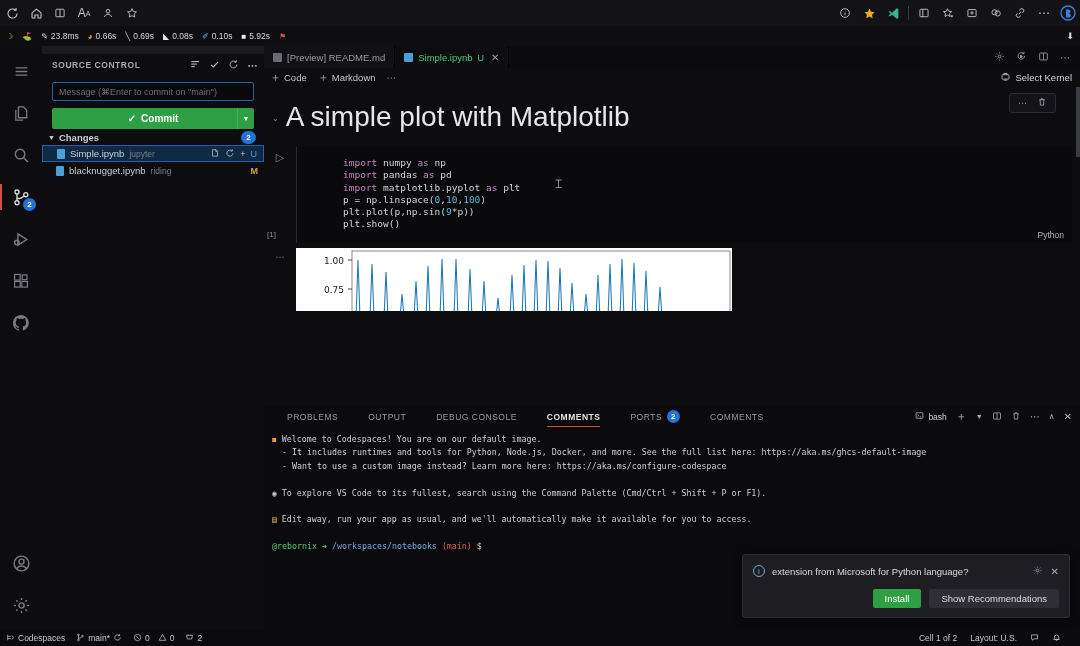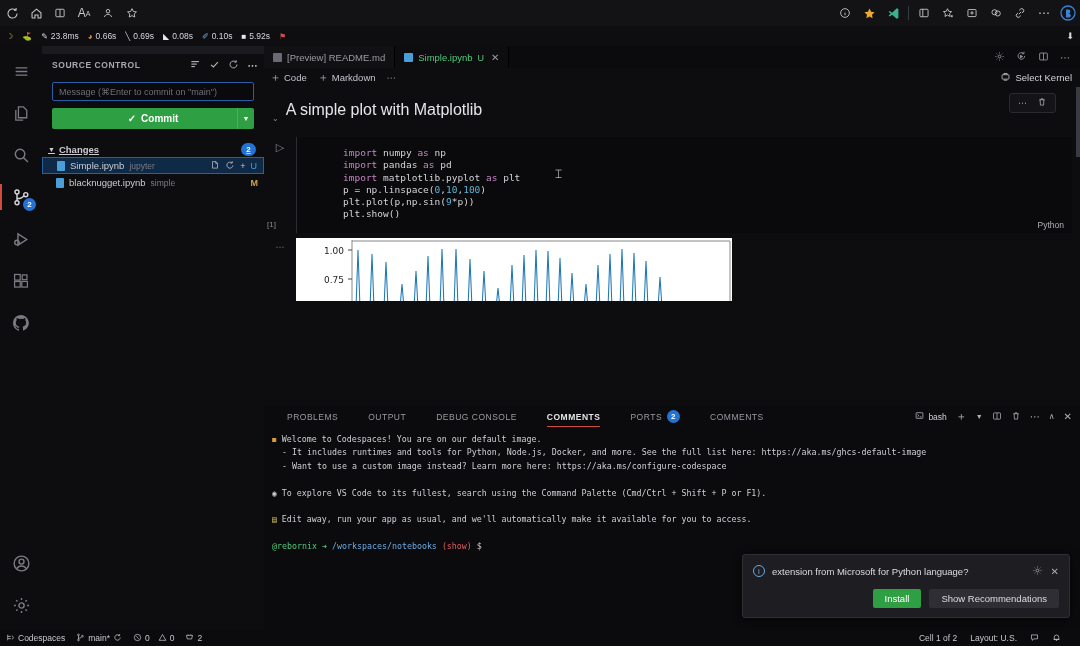--- a/index.html
+++ b/index.html
@@ -84,22 +84,22 @@
     font-size: 9px; color:#6e6e78;
   }
   .commit-btn {
     margin: 7px 10px 0 10px; height: 21px; background:#2ea043; border-radius:2px;
     display:flex; align-items:center; justify-content:center; color:#fff;
     font-size:10px; font-weight:600; position:relative;
   }
   .commit-split { position:absolute; right:0; top:0; bottom:0; width:17px;
     border-left:1px solid #3fb754; display:flex; align-items:center; justify-content:center; font-size:7px;}
   .sb-section {
-    margin-top: 12px; height:16px; display:flex; align-items:center; padding:0 8px 0 6px;
-    font-size:9.5px; color:#ccccd2; font-weight:600;text-decoration:underline;
+    margin-top: 0; height:16px; display:flex; align-items:center; padding:0 8px 0 6px;
+    font-size:9.5px; color:#ccccd2; font-weight:600;
   }
   .sb-chev { font-size:7px; margin-right:4px; color:#ccccd2; }
   .sb-count {
     margin-left:auto; min-width:15px; height:13px; border-radius:7px; background:#2472d4;
     color:#fff; font-size:8px; display:flex; align-items:center; justify-content:center; padding:0 4px; font-weight:600;
   }
   .sb-row {
     height: 17px; display:flex; align-items:center; padding: 0 6px 0 14px; font-size:9.5px;
     color:#ccccd2; gap:5px;
   }
@@ -128,21 +128,21 @@
     font-size:9.5px; color:#c4c4cc; background:#0d0d10;
   }
   .nbt { display:flex; align-items:center; gap:3px; }
   .nbt .plus { font-size:11px; color:#a0a0a8; }
   .kernel { margin-left:auto; display:flex; align-items:center; gap:4px; padding-right:8px; font-size:9.5px; color:#d4d4da; }
 
   
   .nb-body { position:absolute; top:41px; left:0; right:0; bottom:226px; background:#0d0d10; overflow:hidden; }
   .md-cell { display:flex; align-items:flex-start; padding: 14px 0 0 8px; }
   .md-chev { color:#8a8a92; font-size:8px; margin-top:13px; margin-right:7px; }
-  .md-title { font-size:16px; color:#e6e6ea; font-weight:400; }
+  .md-title { font-size:28px; color:#e6e6ea; font-weight:400; }
 
   .code-cell { margin: 14px 0 0 0; display:flex; }
   .cc-gutter { width:32px; display:flex; flex-direction:column; align-items:center; padding-top:4px; }
   .run-tri { color:#8a8a92; font-size:11px; }
   .cc-box {
     flex:1 1 auto; background:#0a0a0c; border-left:1px solid #2c2c33; min-height:96px;
     position:relative; margin-right:8px;
   }
   pre.code {
     font-family:"DejaVu Sans Mono","Liberation Mono",monospace; font-size:9.5px; line-height:12.3px;
@@ -460,21 +460,21 @@
                 <path d="M11.6 2v2.9H8.8"></path>
               </svg>
           </span>
           <span>+</span>
           <span style="color:#4a9fd8">U</span>
         </span>
       </div>
       <div class="sb-row">
         <span class="file-ico"></span>
         <span>blacknugget.ipynb</span>
-        <span class="sb-sub">simple</span>
+        <span class="sb-sub">riding</span>
         <span class="sb-mod">M</span>
       </div>
     </div>
 
     <div class="editor">
       <div class="tabs">
         <div class="tab">
           <span class="tico"></span>
           <span>[Preview] README.md</span>
         </div>
@@ -638,21 +638,21 @@
         </div>
 
         <div class="term"><span class="t-ico" style="color:#d89a3a">◼</span> <span>Welcome to Codespaces! You are on our default image.</span>
 <span>  - It includes runtimes and tools for Python, Node.js, Docker, and more. See the full list here: https://aka.ms/ghcs-default-image</span>
 <span>  - Want to use a custom image instead? Learn more here: https://aka.ms/configure-codespace</span>
 
 <span class="t-ico" style="color:#cfcfd4">◉</span> <span>To explore VS Code to its fullest, search using the Command Palette (Cmd/Ctrl + Shift + P or F1).</span>
 
 <span class="t-ico" style="color:#d8c060">▤</span> <span>Edit away, run your app as usual, and we'll automatically make it available for you to access.</span>
 
-<span class="t-green">@rebornix</span> <span class="t-green">➜</span> <span class="t-blue">/workspaces/notebooks</span> <span class="t-red">(show)</span> <span>$</span></div>
+<span class="t-green">@rebornix</span> <span class="t-green">➜</span> <span class="t-blue">/workspaces/notebooks</span> <span class="t-red">(main)</span> <span>$</span></div>
       </div>
     </div>
   </div>
 
   <div class="notif">
     <div class="notif-top">
       <span class="notif-i">i</span>
       <div class="notif-msg">
         <div>extension from Microsoft for Python language?</div>
       </div>

